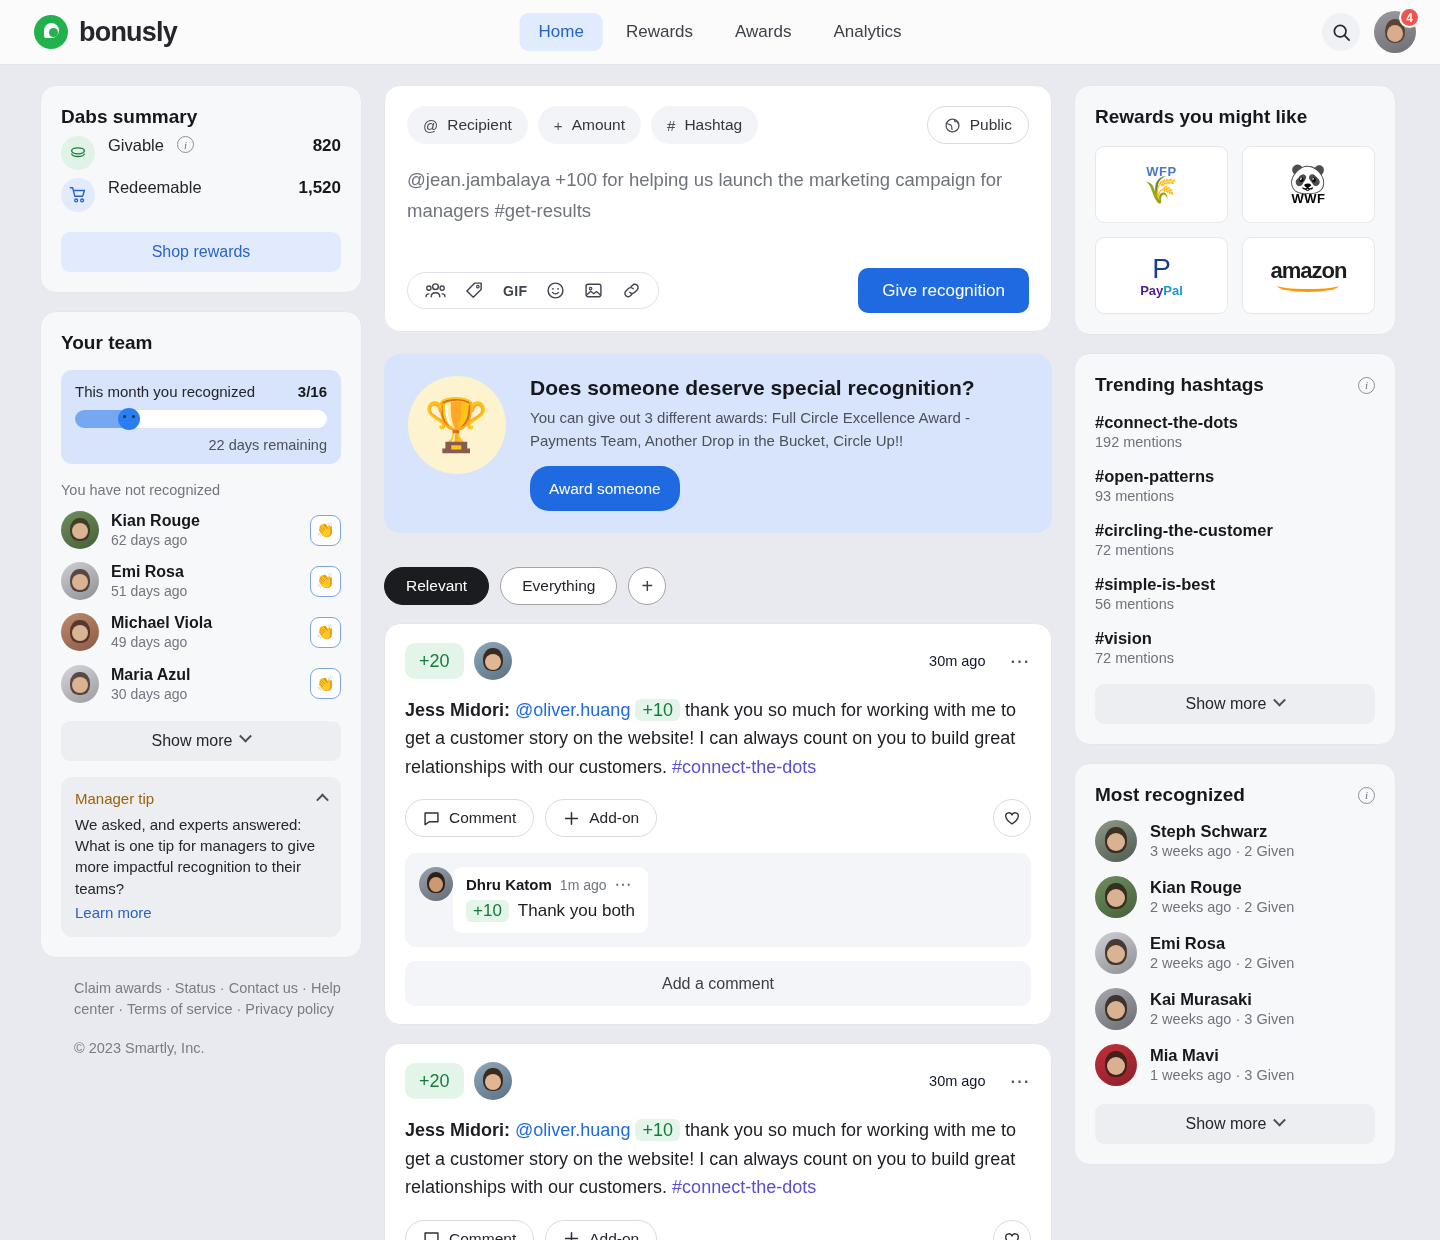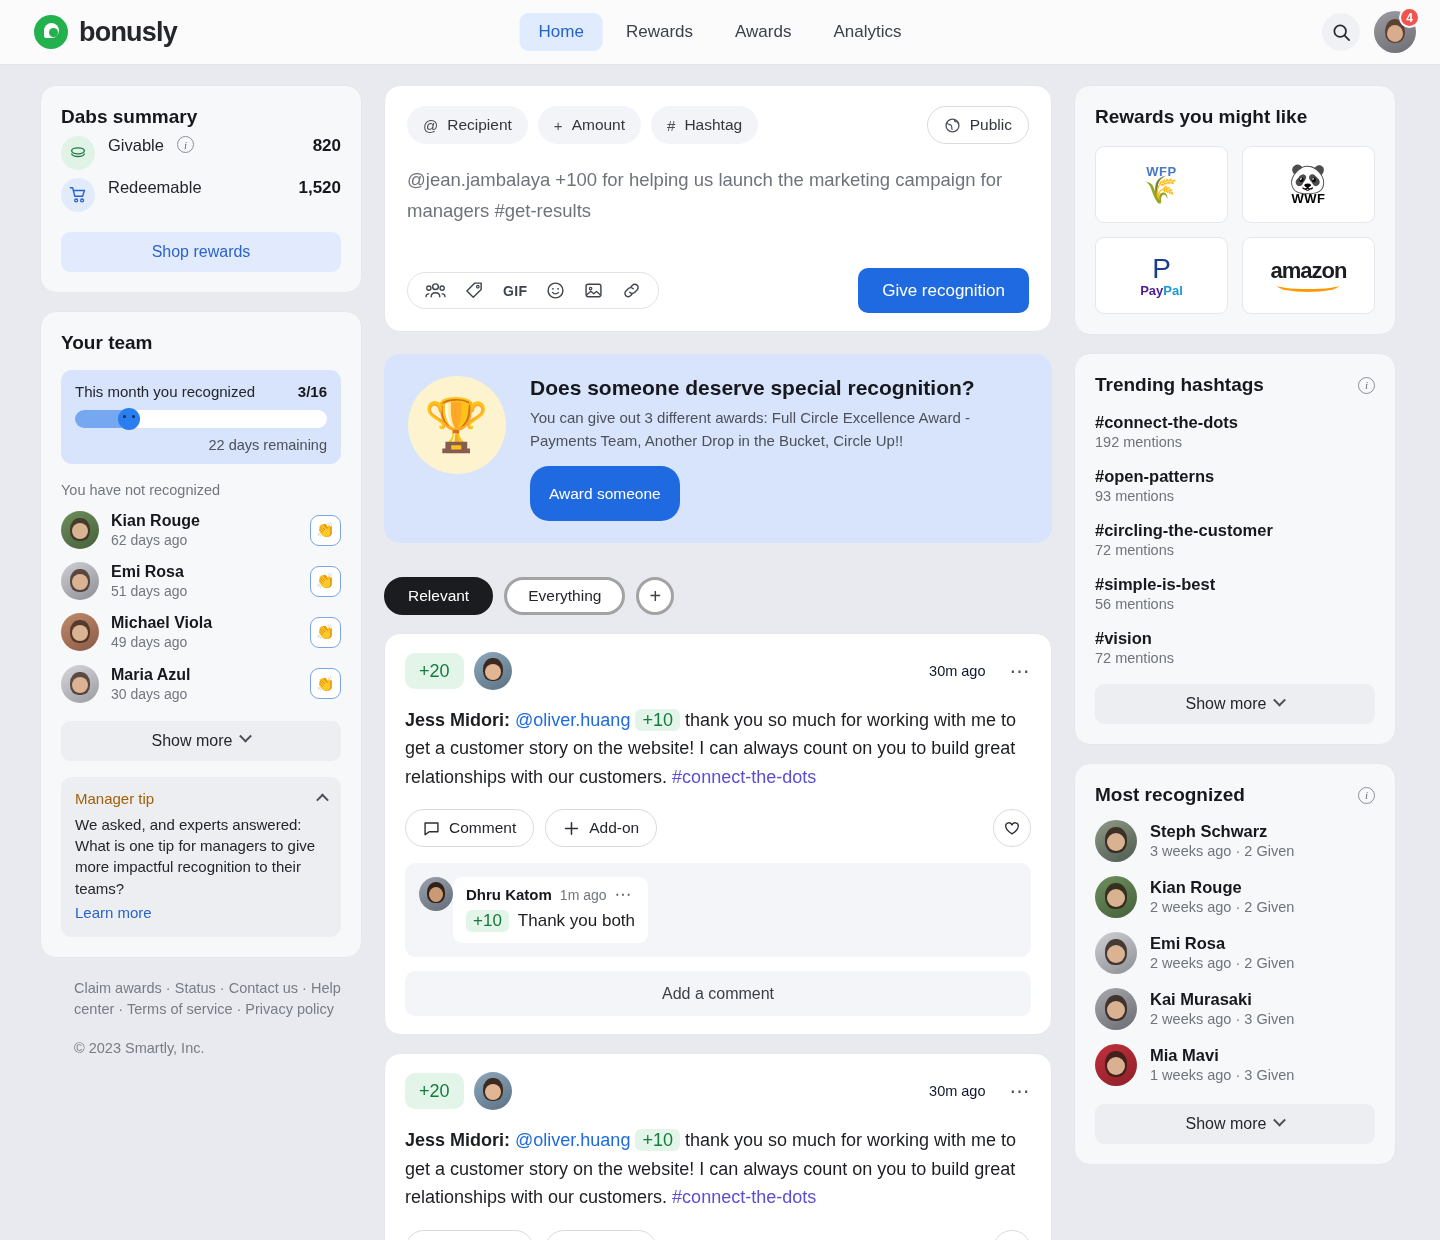--- a/index.html
+++ b/index.html
@@ -233,30 +233,30 @@
     padding: 22px 24px; display:flex; gap: 24px; align-items: flex-start;
   }
   .trophy-circle {
     width: 98px; height: 98px; border-radius: 50%; background:#fdf3cf;
     flex: none; display:flex; align-items:center; justify-content:center;
     font-size: 52px;
   }
   .award-title { font-size: 21px; font-weight: bold; color: #16181d; }
   .award-desc { margin-top: 7px; font-size: 15px; line-height: 1.5; color: #4c5059; max-width: 500px; }
   .award-btn {
-    margin-top: 14px; height: 55px; padding: 0 19px;
+    margin-top: 14px; height: 45px; padding: 0 19px;
     background:#1f6ae0; color:#fff; border:none; border-radius: 19px;
     font-size: 15.5px; font-family: inherit; cursor:pointer;
   }
 
   
   .filters { margin-top: 34px; display:flex; align-items:center; gap: 11px; }
   .pill {
     height: 38px; padding: 0 21px; border-radius: 19px;
-    border: 3px solid #a3a3a3; background:#fff; font-size: 15.5px;
+    border: 1px solid #a3a3a3; background:#fff; font-size: 15.5px;
     color:#24262c; font-family:inherit; cursor:pointer;
   }
   .pill.dark { background:#1b1c20; color:#fff; border-color:#1b1c20; }
   .pill.round { width: 38px; padding: 0; display:flex; align-items:center; justify-content:center; font-size: 20px; color:#3d4148; }
 
   
   .post { margin-top: 18px; background:#fff; border-radius:16px; border:1px solid #e6e7ec; padding: 18px 20px 18px; }
   .post-head { display:flex; align-items:center; gap: 10px; }
   .amt-pill {
     height: 36px; min-width: 58px; padding: 0 14px; border-radius: 10px;

